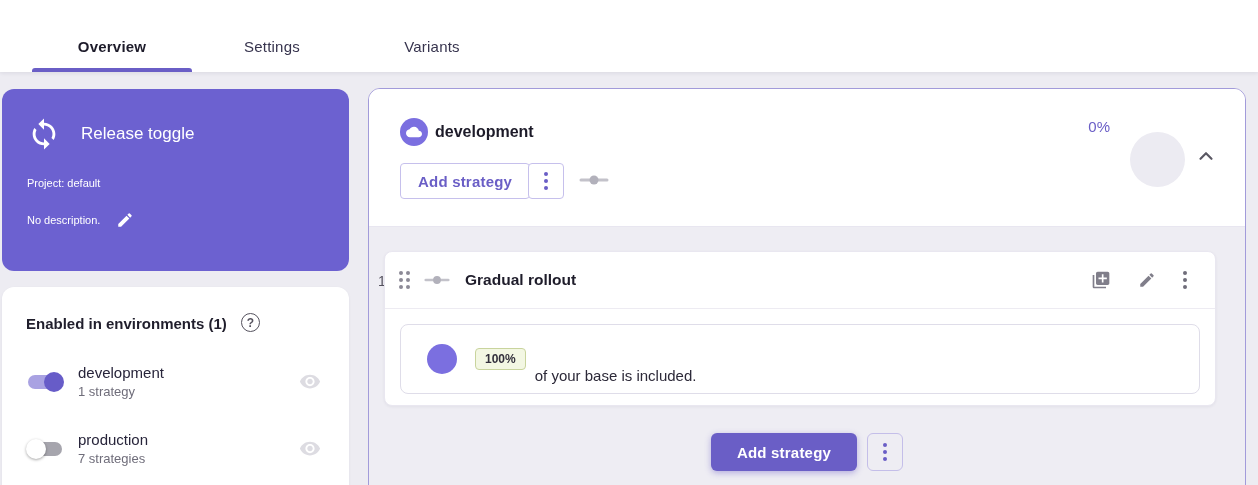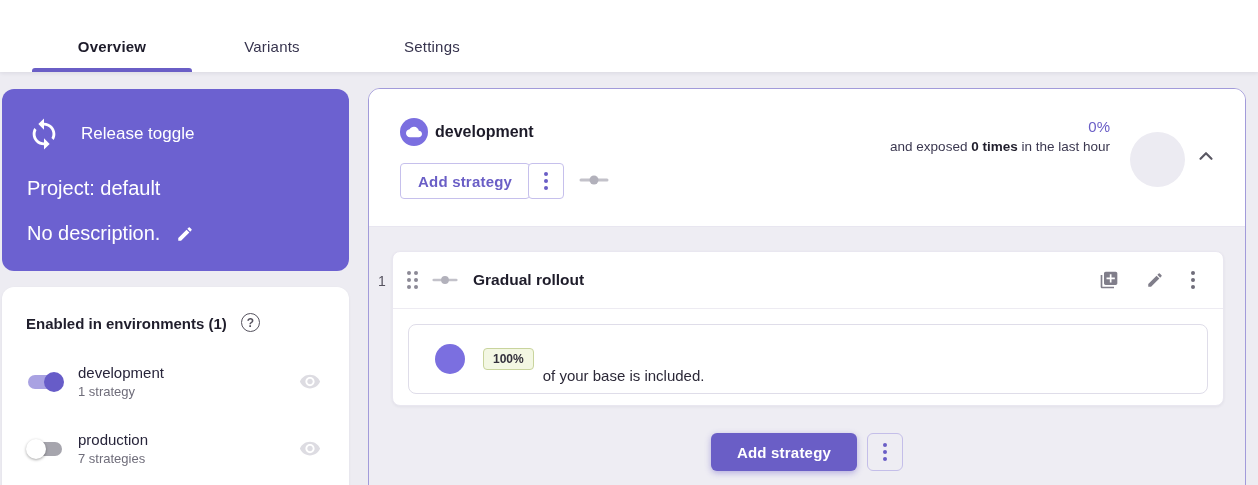--- a/index.html
+++ b/index.html
@@ -26,21 +26,21 @@
     background:#6a5ec6; border-radius:3px 3px 0 0;
   }
   
   .feature-card {
     position:absolute; left:2px; top:89px; width:347px; height:182px;
     background:#6c61d0; border-radius:12px; color:#ffffff; padding:24px 25px;
   }
   .feature-card .head { display:flex; align-items:center; gap:20px; margin-top:4px; }
   .feature-card .head .ficon { width:34px; height:34px; }
   .feature-card .head .ftitle { font-size:17px; }
-  .feature-card .meta { font-size:20px; margin-top:26px; display:flex; align-items:center; }
+  .feature-card .meta { font-size:11px; margin-top:26px; display:flex; align-items:center; }
   .feature-card .meta.desc { margin-top:22px; }
   .edit-pencil { width:18px; height:18px; margin-left:16px; cursor:pointer; }
 
   .env-card {
     position:absolute; left:2px; top:287px; width:347px; height:240px;
     background:#ffffff; border-radius:12px; padding:26px 24px;
     box-shadow:0 1px 3px rgba(40,35,80,.06);
   }
   .env-card .title-row { display:flex; align-items:flex-end; gap:14px; }
   .env-card .title { font-size:15px; font-weight:bold; color:#201e2c; }
@@ -95,21 +95,21 @@
   .metrics-line b { color:#201e2c; }
   .metrics-donut {
     position:absolute; right:60px; top:43px; width:55px; height:55px; border-radius:50%;
     background:#ecebf2;
   }
   .collapse-btn { position:absolute; right:28px; top:56px; width:22px; height:22px; cursor:pointer; }
 
   
   .strategy-index { position:absolute; left:9px; top:184px; font-size:14px; color:#55525e; }
   .strategy-card {
-    position:absolute; left:23px; top:162px; width:832px; height:155px;
+    position:absolute; left:15px; top:162px; width:832px; height:155px;
     background:#ffffff; border:1px solid #e9e7f0; border-radius:8px;
     box-shadow:0 1px 3px rgba(32,30,60,.06);
   }
   .strategy-head {
     height:57px; display:flex; align-items:center; padding:0 28px 0 14px;
     border-bottom:1px solid #edebf2;
   }
   .drag-handle { display:grid; grid-template-columns:4px 4px; grid-auto-rows:4px; gap:3px; cursor:grab; }
   .drag-handle i { width:4px; height:4px; border-radius:50%; background:#8c8a96; display:block; }
   .strategy-title { font-size:15.5px; font-weight:bold; color:#1e1c2a; margin-left:15px; }
@@ -142,22 +142,22 @@
   .kebab-btn-footer {
     width:36px; height:38px; border:1px solid #c4bee9; border-radius:6px; background:transparent;
     display:flex; align-items:center; justify-content:center; cursor:pointer;
   }
 </style>
 </head>
 <body>
 
 <div class="tabbar">
   <div class="tab active">Overview</div>
+  <div class="tab">Settings</div>
   <div class="tab">Variants</div>
-  <div class="tab">Settings</div>
   <div class="tab-underline"></div>
 </div>
 
 <div class="feature-card">
   <div class="head">
     <svg class="ficon" viewBox="0 0 24 24">
       <path fill="#ffffff" d="M12 4V1L8 5l4 4V6c3.31 0 6 2.69 6 6 0 1.01-.25 1.97-.7 2.8l1.46 1.46C19.54 15.03 20 13.57 20 12c0-4.42-3.58-8-8-8zm0 14c-3.31 0-6-2.69-6-6 0-1.01.25-1.97.7-2.8L5.24 7.74C4.46 8.97 4 10.43 4 12c0 4.42 3.58 8 8 8v3l4-4-4-4v3z"></path>
     </svg>
     <span class="ftitle">Release toggle</span>
   </div>
@@ -223,21 +223,20 @@
           <i></i>
         </span>
     </div>
     <svg class="rollout-glyph-header" width="30" height="10" viewBox="0 0 30 10">
       <line x1="2" y1="5" x2="28" y2="5" stroke="#c3c2ca" stroke-width="3" stroke-linecap="round"></line>
       <circle cx="15" cy="5" r="4.5" fill="#b2b1bb"></circle>
     </svg>
 
     <div class="metrics-text">
       <div class="metrics-pct">0%</div>
-      <div class="metrics-line"><span>and exposed </span><b>0 times</b><span> in the last hour</span></div>
     </div>
     <div class="metrics-donut"></div>
     <svg class="collapse-btn" viewBox="0 0 24 24">
       <path fill="none" stroke="#5b5964" stroke-width="2.4" stroke-linecap="round" stroke-linejoin="round" d="M6 15l6-6 6 6"></path>
     </svg>
   </div>
 
   <div class="strategy-index">1</div>
 
   <div class="strategy-card">

